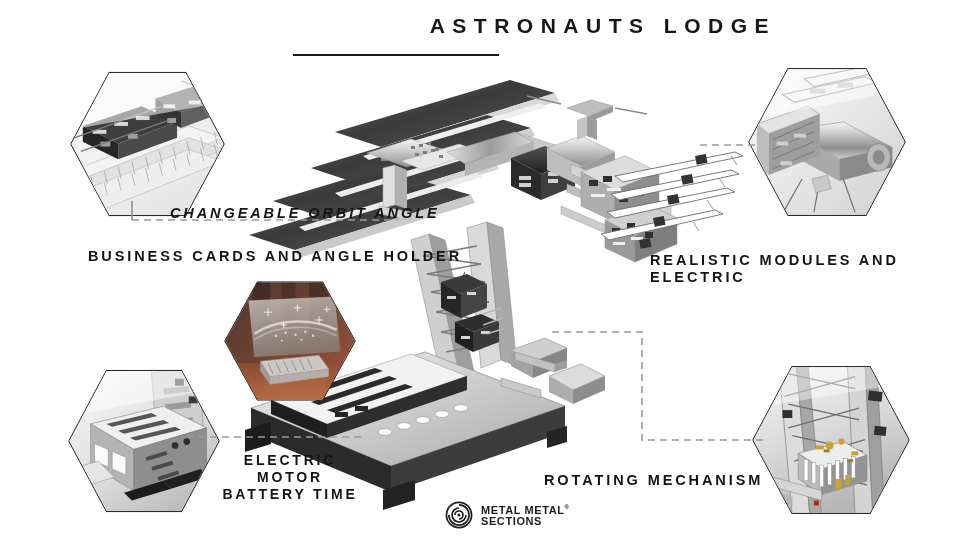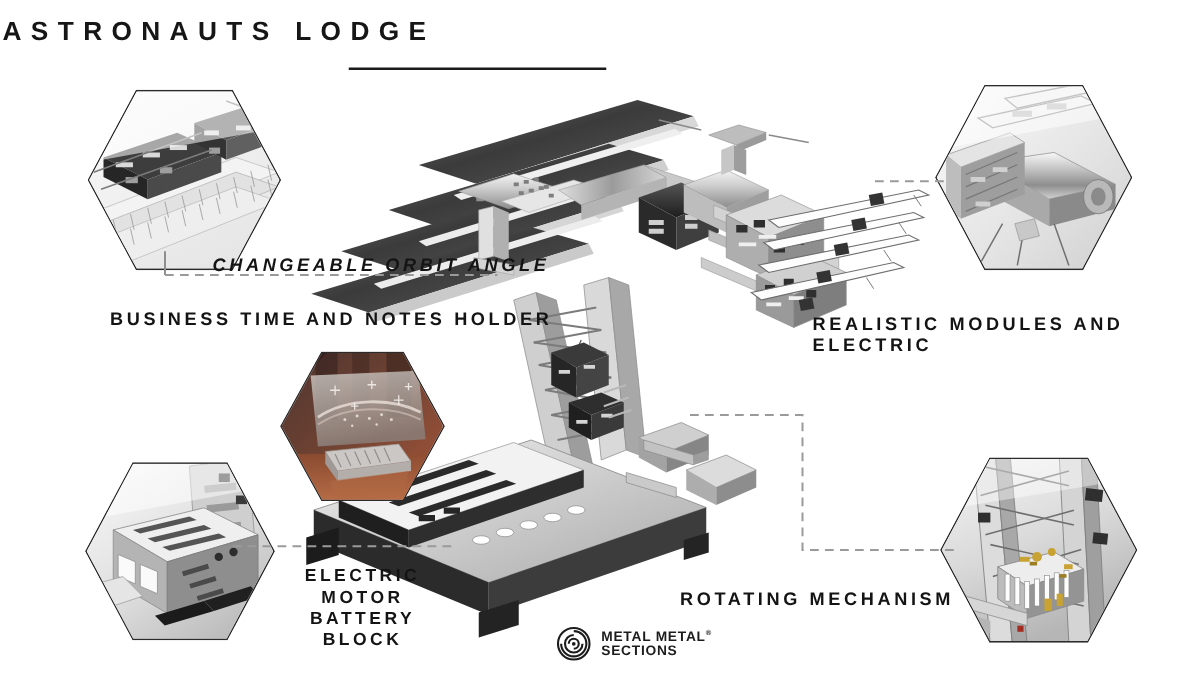--- a/index.html
+++ b/index.html
@@ -7,21 +7,21 @@
   html,body { background:#fff; }
   body {
     width:960px; height:540px; position:relative; overflow:hidden;
     font-family:"Liberation Sans", sans-serif;
     background:#ffffff;
     color:#1a1a1a;
   }
 
   
   .title-wrap{
-    position:absolute; left:0; top:14px; width:764px; text-align:left;
+    position:absolute; left:14px; top:14px; width:764px; text-align:right;
   }
   .title{
     display:inline-block;
     font-size:21px; font-weight:700; letter-spacing:7.5px;
     color:#161616; line-height:1.1;
     padding:0 2px 7px 2px;
     white-space:nowrap;
   }
   .title-rule{
     position:absolute; left:50%; top:40px; transform:translateX(-50%);
@@ -709,26 +709,26 @@
 </div>
 
 <div class="conn" style="left:552px; top:326px;">
   <svg width="220" height="126" viewBox="0 0 220 126">
     <path d="M0,6 L90,6 L90,114 L216,114" stroke="#9a9a9a" stroke-width="1.6" fill="none" stroke-dasharray="7 5"></path>
   </svg>
 </div>
 
 <div class="label" style="left:170px; top:205px;font-style:italic;">CHANGEABLE ORBIT ANGLE</div>
 
-<div class="label" style="left:88px; top:248px;">BUSINESS TIME AND NOTES HOLDER</div>
+<div class="label" style="left:88px; top:248px;">BUSINESS CARDS AND ANGLE HOLDER</div>
 
 <div class="label" style="left:650px; top:252px;">REALISTIC MODULES AND ELECTRIC</div>
 
 <div class="label small" style="left:215px; top:452px; text-align:center; width:150px;">ELECTRIC MOTOR
-BATTERY BLOCK</div>
+BATTERY TIME</div>
 
 <div class="label" style="left:544px; top:472px;">ROTATING MECHANISM</div>
 
 <div class="logo">
   <div class="logo-mark">
     <svg viewBox="0 0 28 28">
       <circle cx="14" cy="14" r="12.6" fill="none" stroke="#1c1c1c" stroke-width="1.7"></circle>
       <path d="M14,3.9 A10.1,10.1 0 1 1 3.9,14" fill="none" stroke="#1c1c1c" stroke-width="1.7"></path>
       <path d="M21,14 A7,7 0 1 1 14,7" fill="none" stroke="#1c1c1c" stroke-width="1.7"></path>
       <path d="M10,14 A4,4 0 1 1 14,18" fill="none" stroke="#1c1c1c" stroke-width="1.7"></path>

